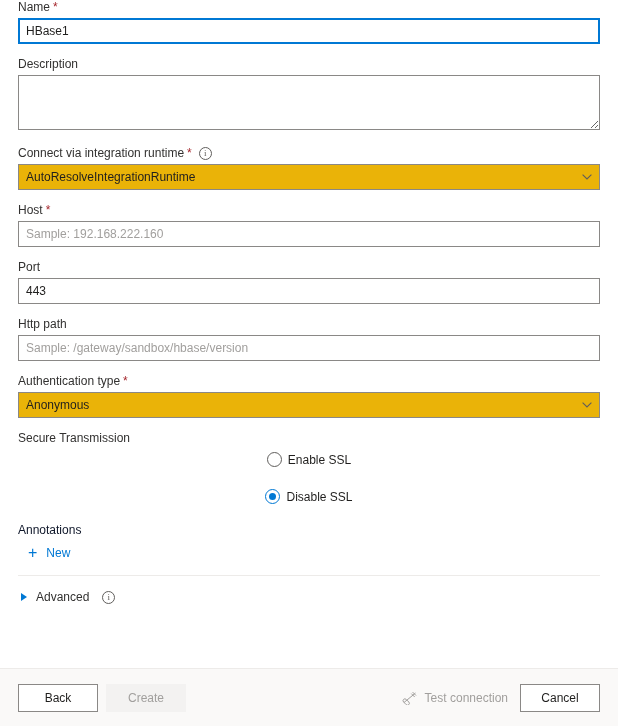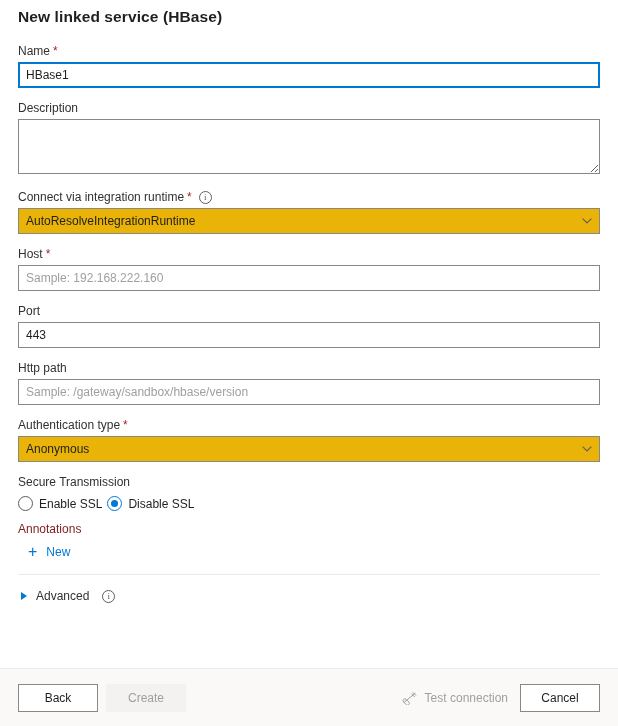--- a/index.html
+++ b/index.html
@@ -134,22 +134,23 @@
   }
   .chevron svg { display: block; }
   .section-label {
     font-size: 12px;
     color: #323130;
     margin: 2px 0 7px 0;
   }
   .radio-row {
     display: flex;
     align-items: center;
-    gap: 5px;
-    margin-bottom: 11px;
+    gap: 22px;
+    margin-bottom: 19px;
+    flex-direction: column;
   }
   .radio-item {
     display: flex;
     align-items: center;
     gap: 6px;
     font-size: 12px;
     color: #201f1e;
   }
   .radio {
     width: 15px;
@@ -172,21 +173,21 @@
     top: 50%;
     width: 7px;
     height: 7px;
     margin-left: -3.5px;
     margin-top: -3.5px;
     border-radius: 50%;
     background: #0078d4;
   }
   .annotations-label {
     font-size: 12px;
-    color: #7f1d1d;
+    color: #0f172a;
     margin: 2px 0 4px 0;
   }
   .new-link {
     display: flex;
     align-items: center;
     gap: 9px;
     color: #0078d4;
     font-size: 12px;
     padding: 4px 0 4px 10px;
   }
@@ -263,21 +264,20 @@
   .plug-icon { color: #a19f9d; display: flex; align-items: center; }
   .plug-icon svg { display: block; }
 </style>
 </head>
 <body>
 
 <div class="panel">
 
   <div class="content">
 
-    <div class="title">New linked service (HBase)</div>
 
     <div class="field">
       <div class="label">
         <span>Name</span>
         <span class="req">*</span>
       </div>
       <input class="text-input focused" type="text" value="HBase1" style="">
     </div>
 
     <div class="field">

